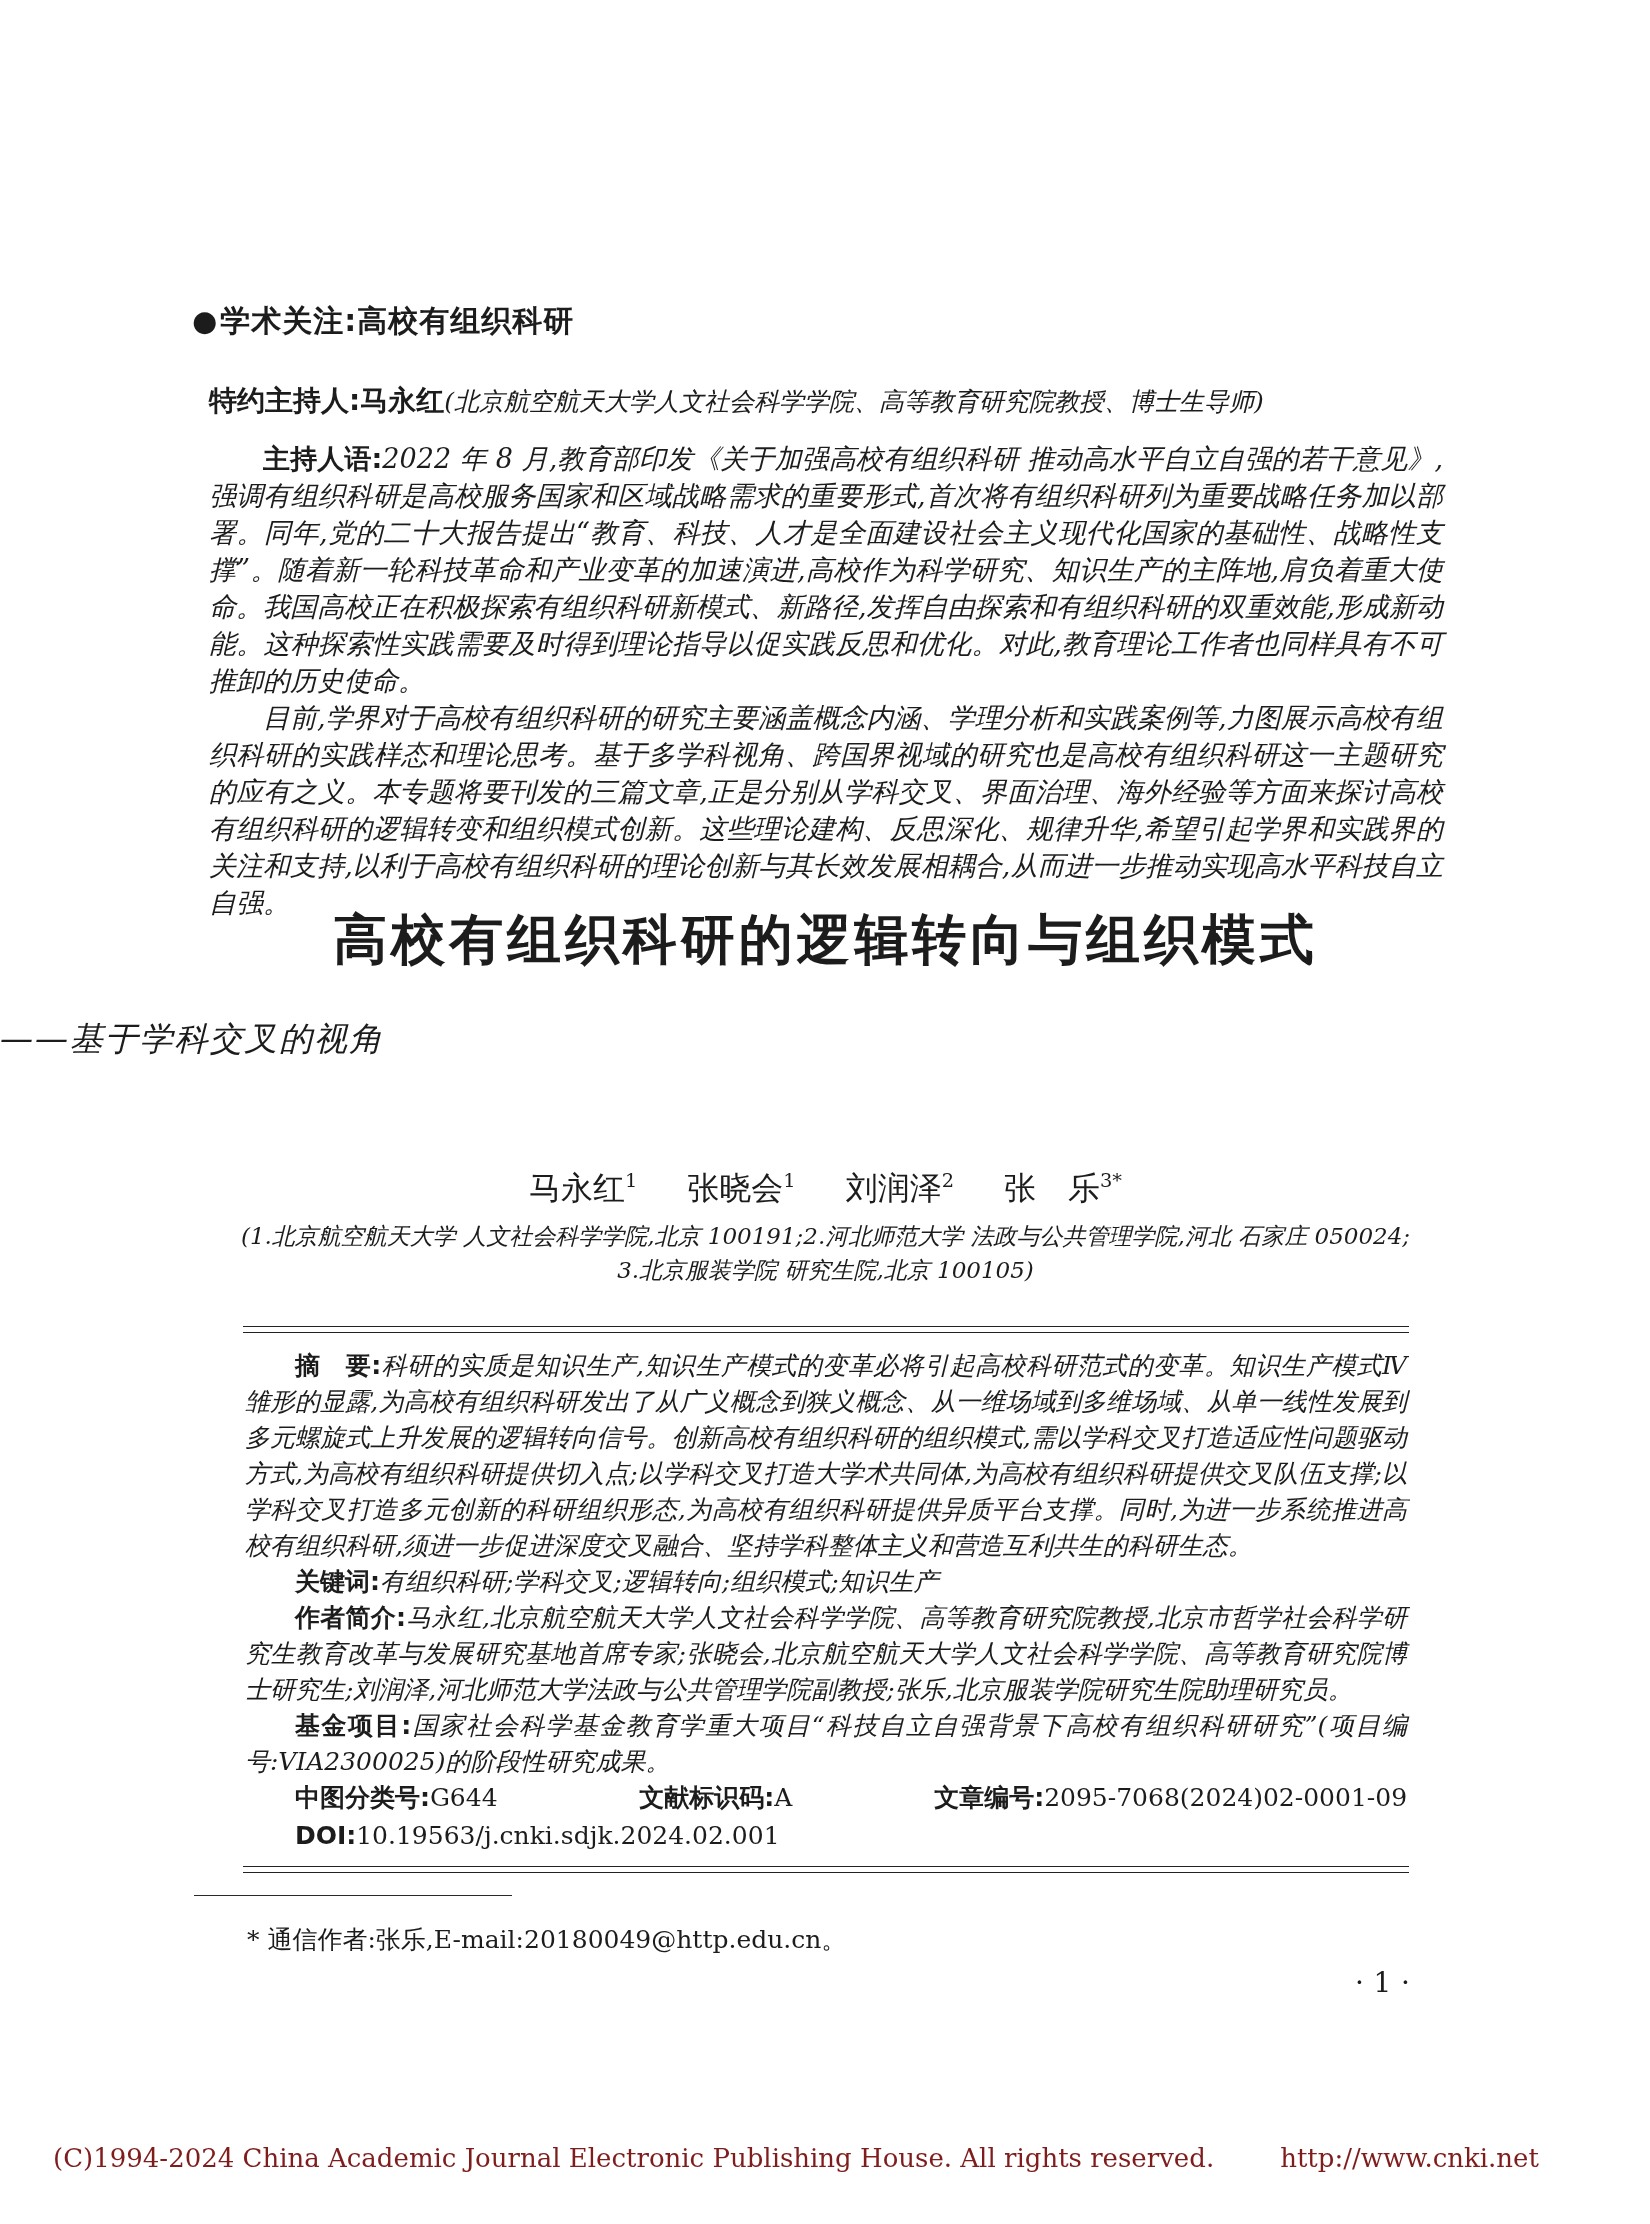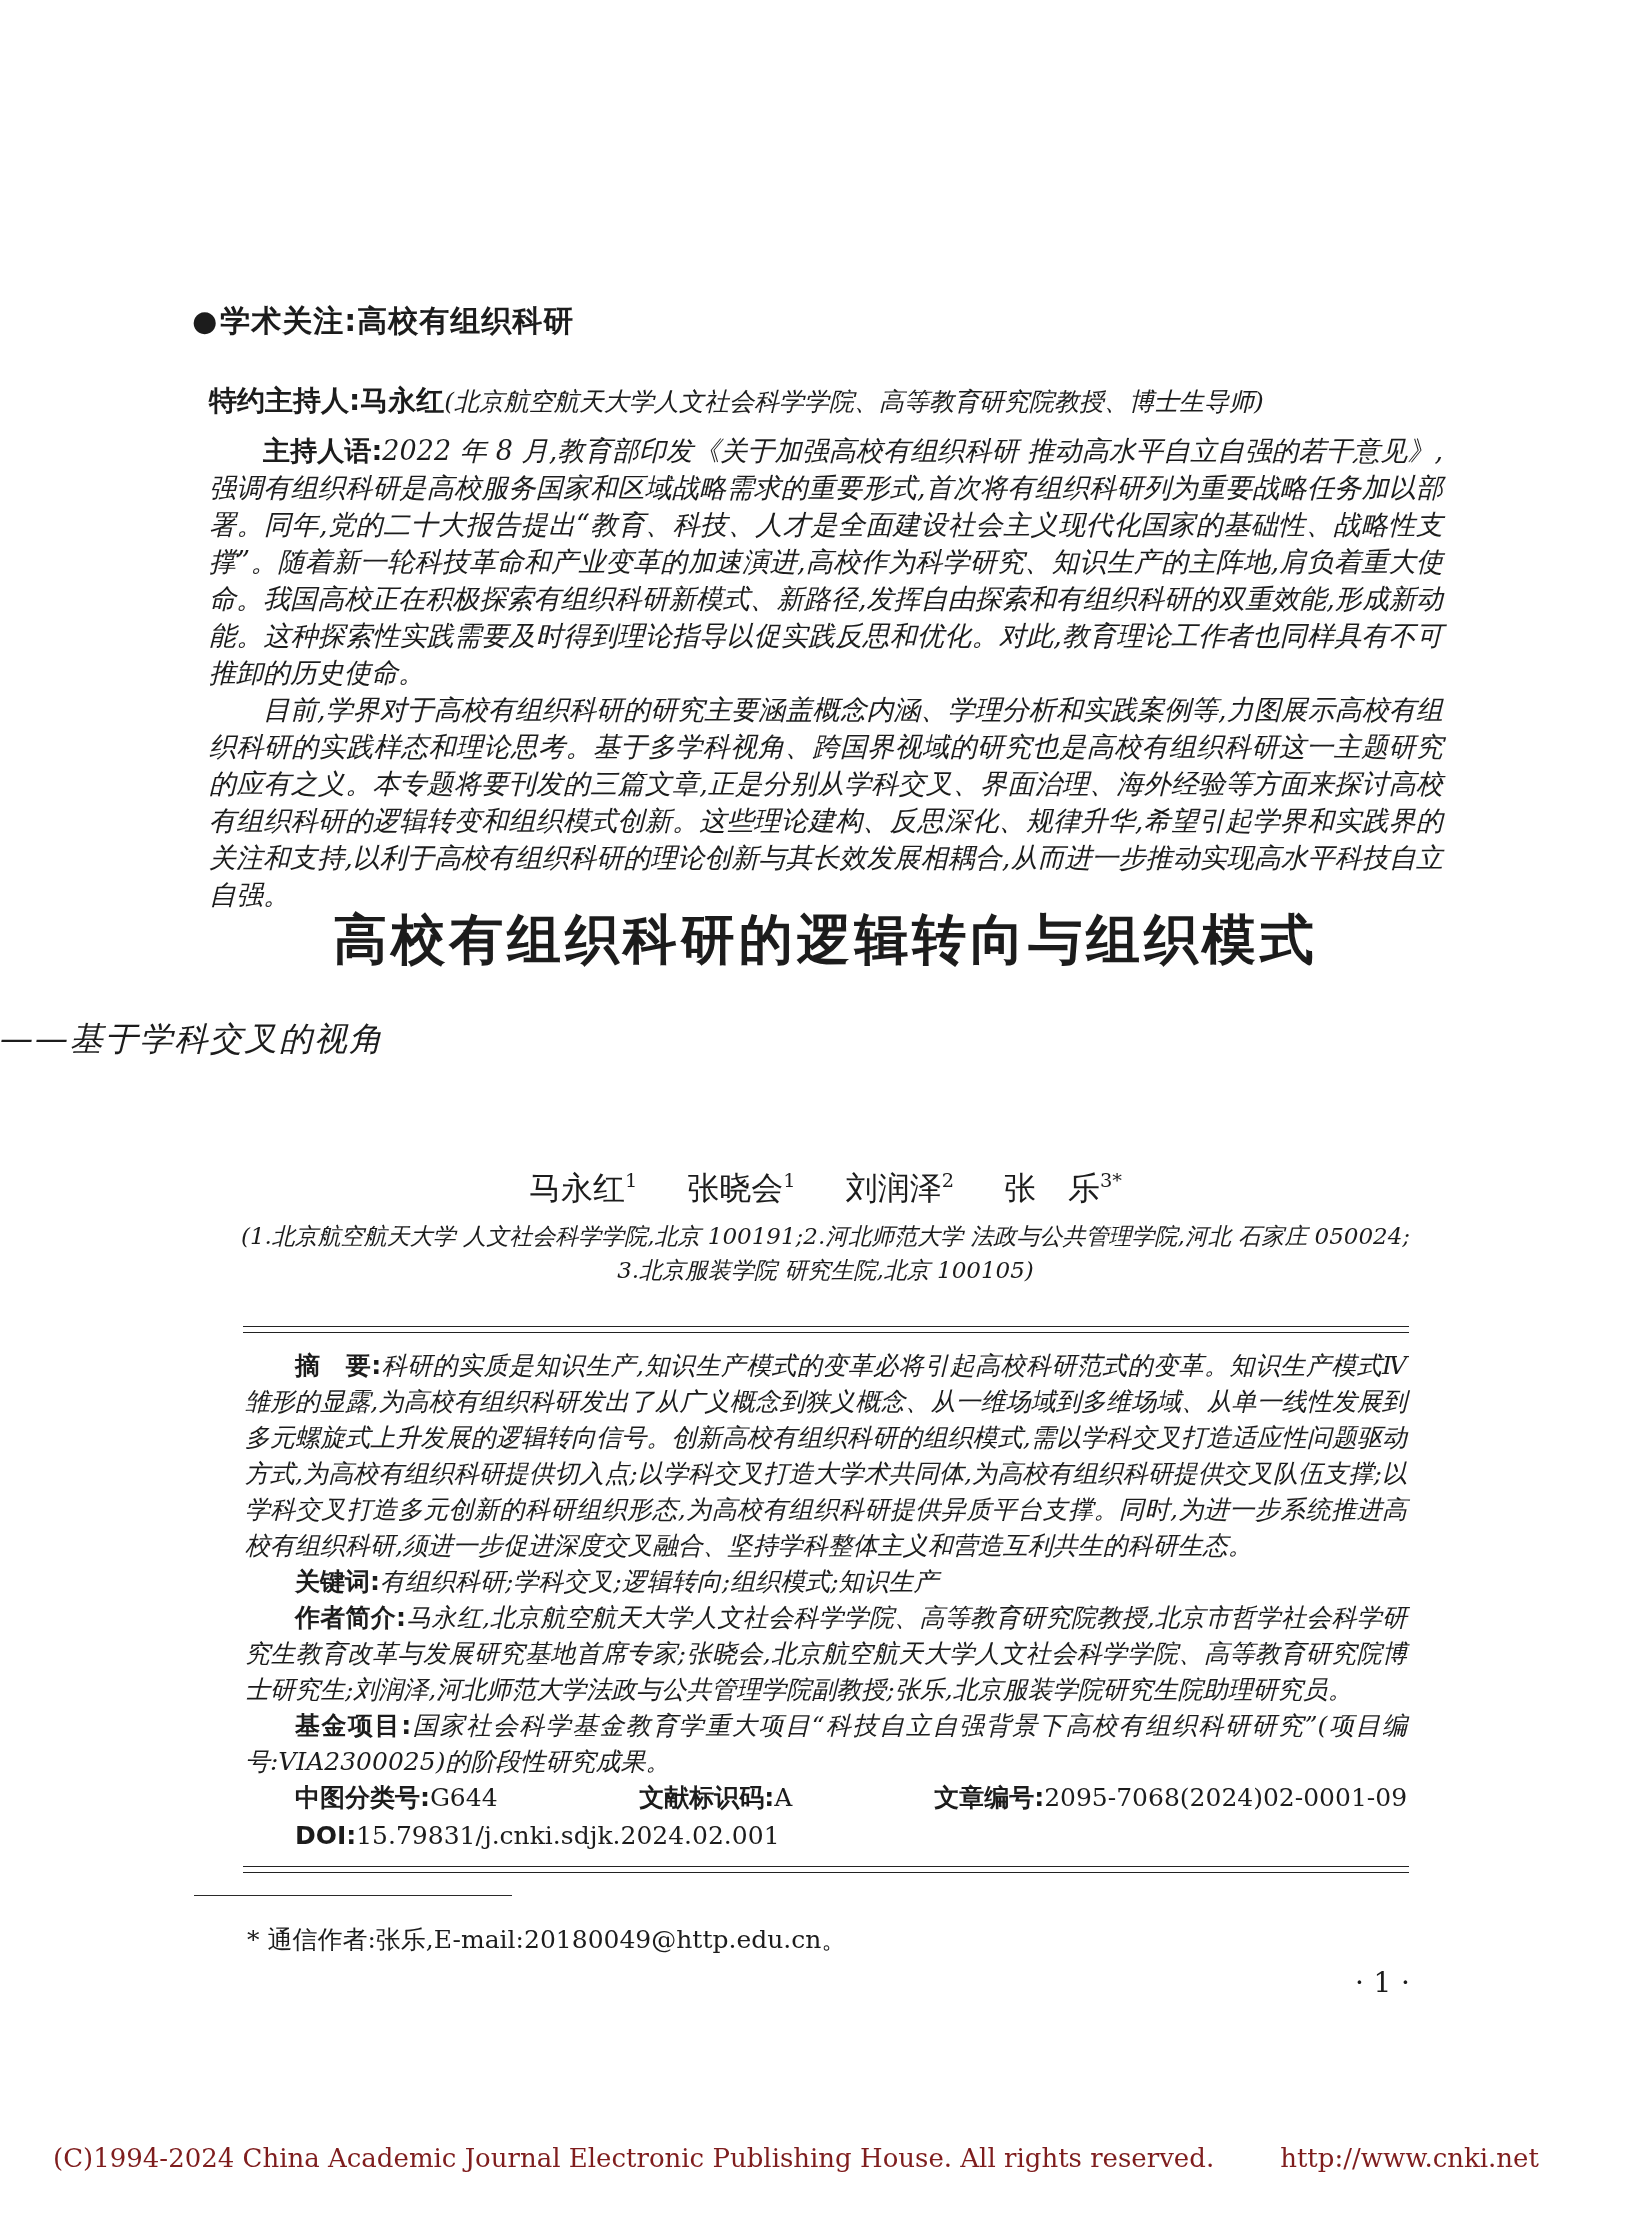--- a/index.html
+++ b/index.html
@@ -16,21 +16,21 @@
     font-family:"DejaVu Sans","Liberation Sans",sans-serif;
     font-weight:bold; font-size:30px; letter-spacing:1px;
   }
   .topic .bullet { font-size:29px; margin-right:1.9px; }
 
   
   .intro {
     position:absolute; left:209px; top:382px; width:1234px;
     font-size:27px; line-height:37px; text-align:justify;
   }
-  .host-line { margin-bottom:12px; }
+  .host-line { margin-bottom:20px; }
   .host-label {
     font-family:"DejaVu Sans","Liberation Sans",sans-serif;
     font-weight:bold; font-size:28px;
   }
   .host-desc { font-style:italic; font-size:25px; }
   .intro p { text-indent:2em; font-style:italic; }
   .inline-label {
     font-style:normal; font-weight:bold;
     font-family:"DejaVu Sans","Liberation Sans",sans-serif;
   }
@@ -129,21 +129,21 @@
     <div class="meta-body">
       <p><span class="inline-label">摘　要:</span><span>科研的实质是知识生产,知识生产模式的变革必将引起高校科研范式的变革。知识生产模式Ⅳ雏形的显露,为高校有组织科研发出了从广义概念到狭义概念、从一维场域到多维场域、从单一线性发展到多元螺旋式上升发展的逻辑转向信号。创新高校有组织科研的组织模式,需以学科交叉打造适应性问题驱动方式,为高校有组织科研提供切入点;以学科交叉打造大学术共同体,为高校有组织科研提供交叉队伍支撑;以学科交叉打造多元创新的科研组织形态,为高校有组织科研提供异质平台支撑。同时,为进一步系统推进高校有组织科研,须进一步促进深度交叉融合、坚持学科整体主义和营造互利共生的科研生态。</span></p>
       <p><span class="inline-label">关键词:</span><span>有组织科研;学科交叉;逻辑转向;组织模式;知识生产</span></p>
       <p><span class="inline-label">作者简介:</span><span>马永红,北京航空航天大学人文社会科学学院、高等教育研究院教授,北京市哲学社会科学研究生教育改革与发展研究基地首席专家;张晓会,北京航空航天大学人文社会科学学院、高等教育研究院博士研究生;刘润泽,河北师范大学法政与公共管理学院副教授;张乐,北京服装学院研究生院助理研究员。</span></p>
       <p><span class="inline-label">基金项目:</span><span>国家社会科学基金教育学重大项目“科技自立自强背景下高校有组织科研研究”(项目编号:VIA2300025)的阶段性研究成果。</span></p>
       <div class="clc-row">
         <span><span class="inline-label">中图分类号:</span><span class="plain-val">G644</span></span>
         <span><span class="inline-label">文献标识码:</span><span class="plain-val">A</span></span>
         <span><span class="inline-label">文章编号:</span><span class="plain-val">2095-7068(2024)02-0001-09</span></span>
       </div>
-      <div class="doi-line"><span class="inline-label">DOI:</span><span class="plain-val">15.79831/j.cnki.sdjk.2024.02.001</span></div>
+      <div class="doi-line"><span class="inline-label">DOI:</span><span class="plain-val">10.19563/j.cnki.sdjk.2024.02.001</span></div>
     </div>
     <div class="rule-bottom"></div>
   </div>
 
   <div class="footnote-rule"></div>
   <div class="footnote">* 通信作者:张乐,E-mail:20180049@http.edu.cn。</div>
 
   <div class="pageno">·1·</div>
 
   <div class="footer">

